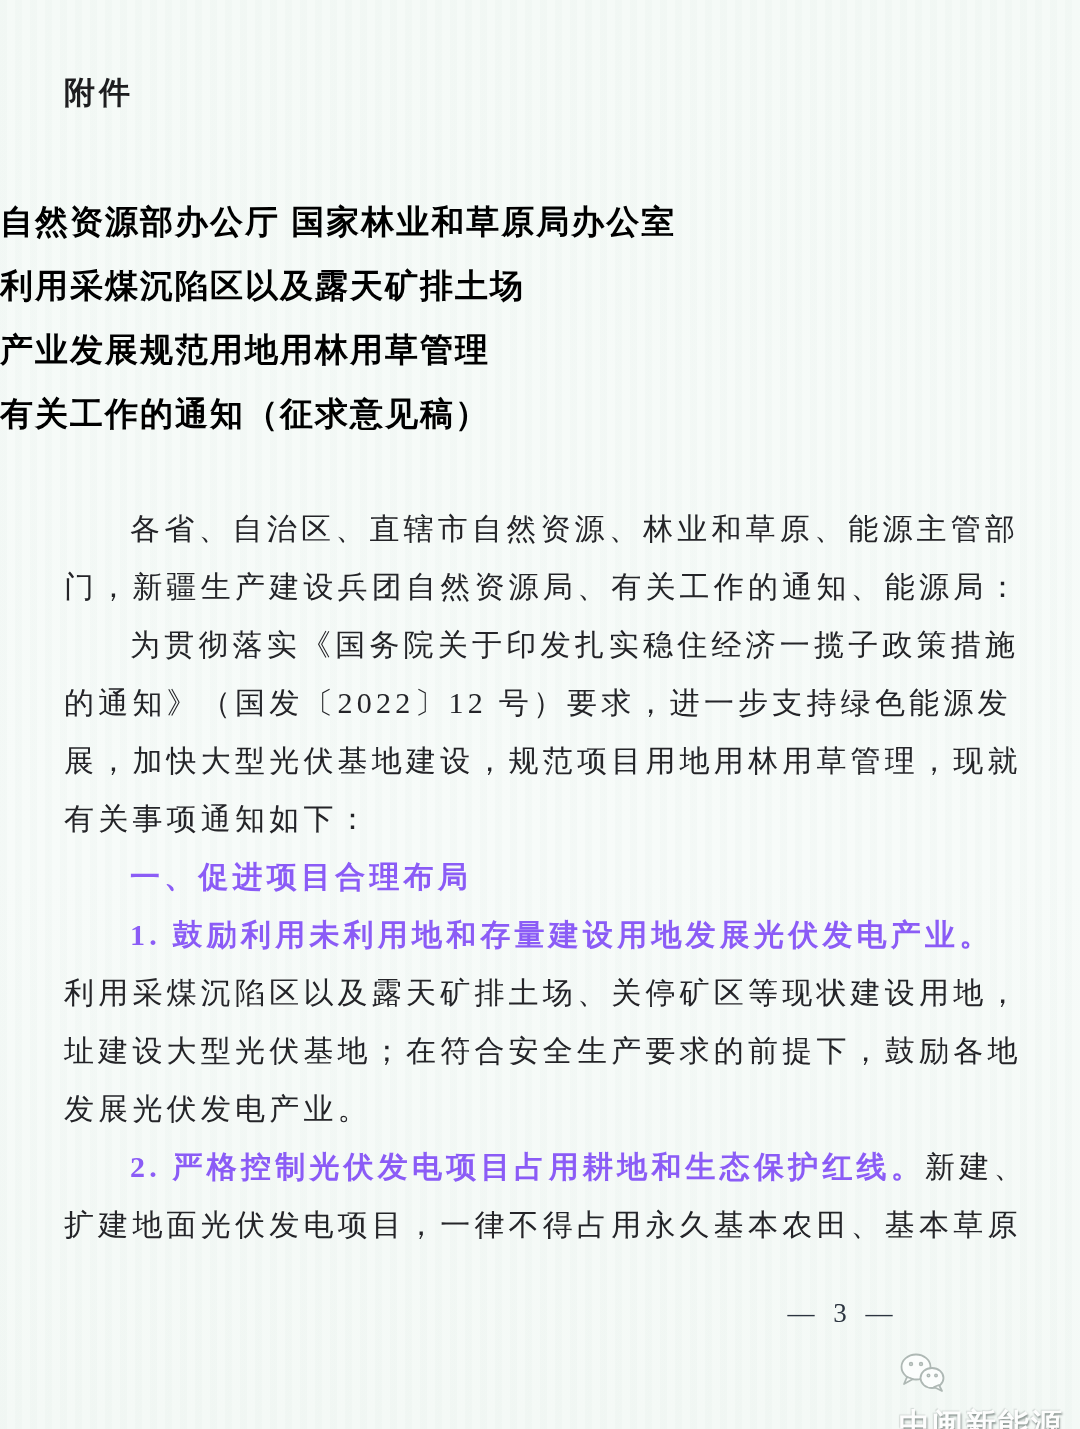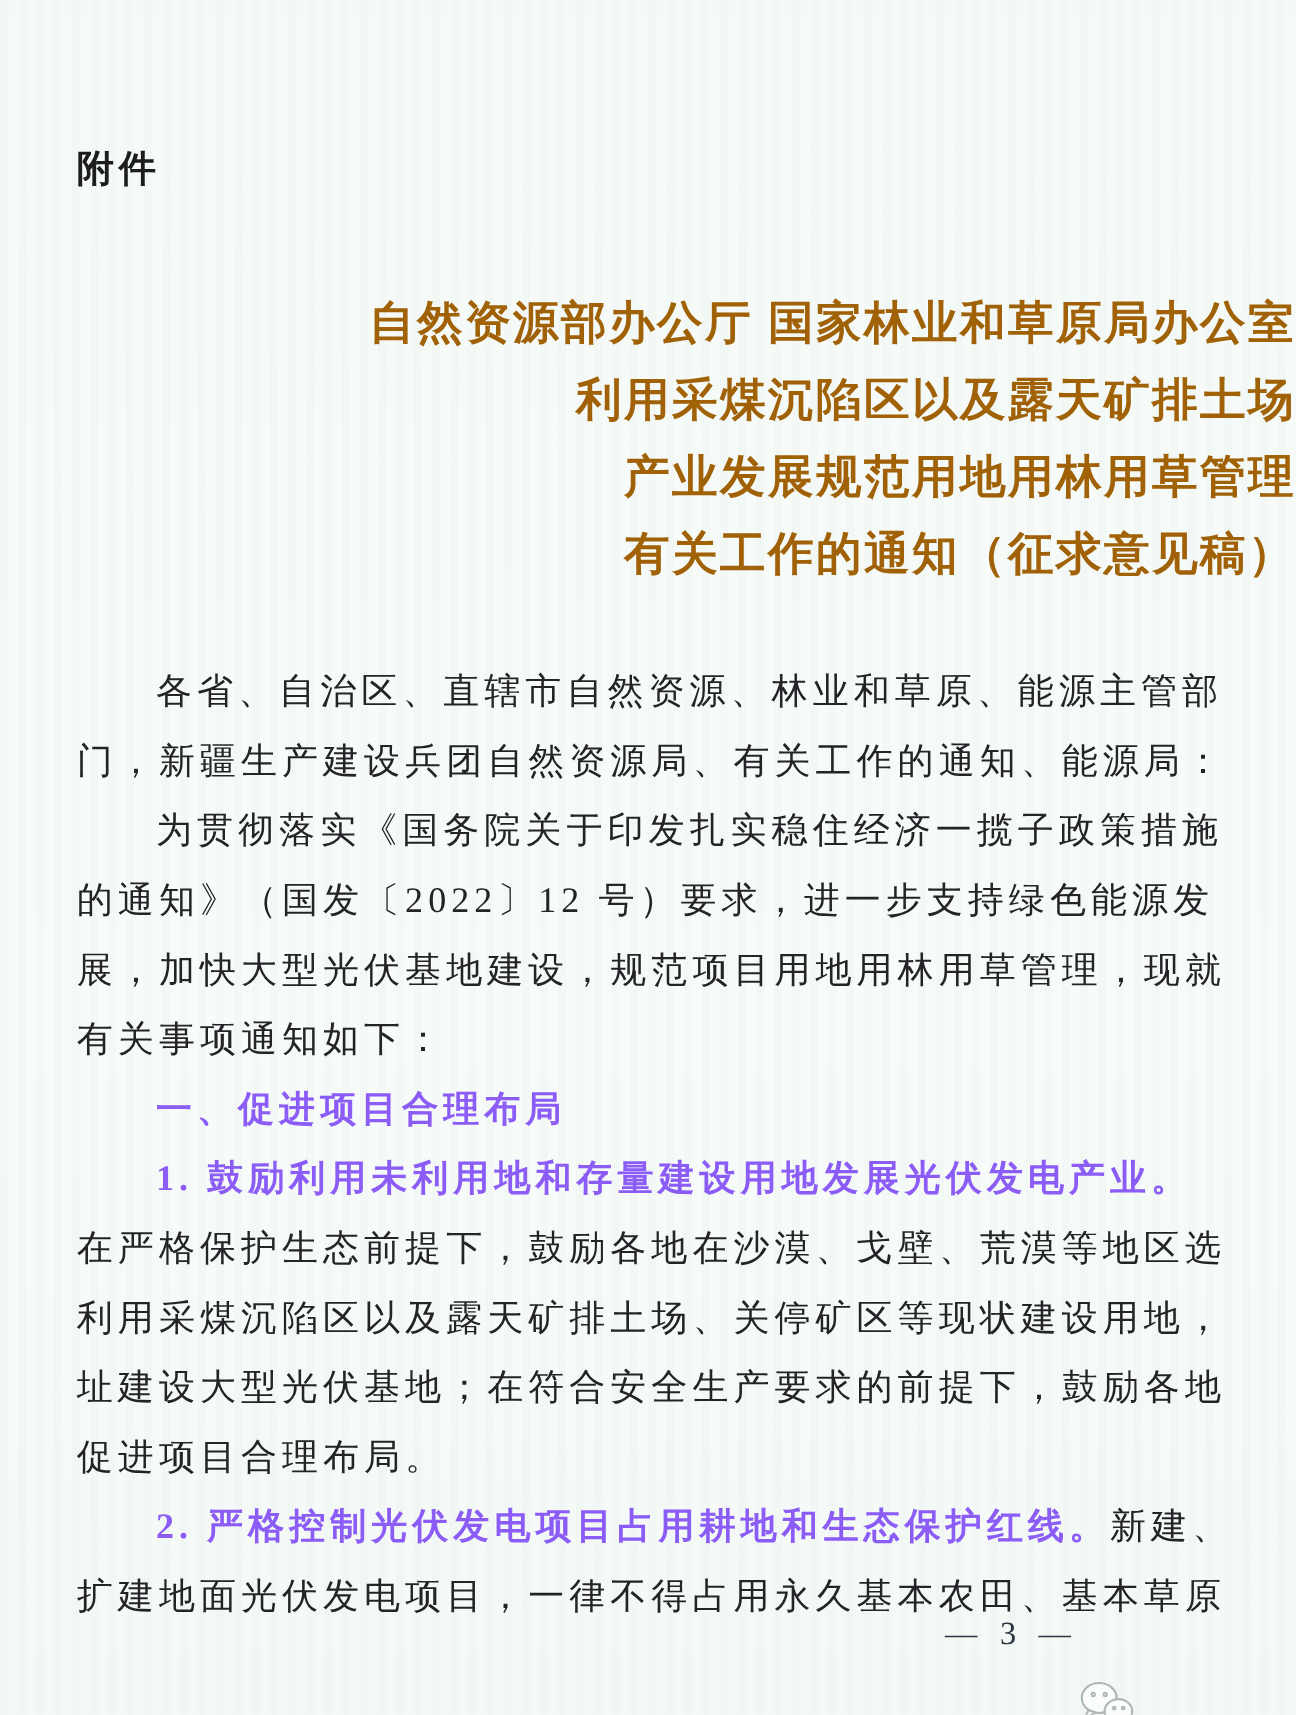--- a/index.html
+++ b/index.html
@@ -11,43 +11,43 @@
     color: #1d1d1f;
     background-color: #f6faf8;
     background-image:
       repeating-linear-gradient(90deg,
         rgba(90, 140, 120, 0.025) 0px, rgba(90, 140, 120, 0.025) 7px,
         rgba(255, 255, 255, 0.0) 7px, rgba(255, 255, 255, 0.0) 15px),
       linear-gradient(180deg, #f5faf7 0%, #f7fbf9 60%, #f4f9f6 100%);
     font-family: "Liberation Serif", "DejaVu Serif", serif;
   }
 
-  .scan-page { position: absolute; inset: 0; margin-top: 48px; }
+  .scan-page { position: absolute; inset: 0; }
 
   .attachment-label {
     position: absolute;
     left: 64px;
     top: 72px;
     font-size: 31px;
     font-weight: 700;
     letter-spacing: 4px;
     font-family: "Liberation Sans", "DejaVu Sans", sans-serif;
   }
 
   .doc-title {
     position: absolute;
     left: 0;
     right: 0;
     top: 190px;
-    text-align: right;
-    font-size: 38px;
+    text-align: left;
+    font-size: 33px;
     line-height: 64px;
     font-weight: 800;
     letter-spacing: 2px;
-    color: #a16207;
+    color: #000000;
     font-family: "Liberation Sans", "DejaVu Sans", sans-serif;
   }
 
   .body-lines {
     position: absolute;
     left: 64px;
     top: 500px;
     width: 940px;
     font-size: 30px;
   }
@@ -108,24 +108,23 @@
 
   <div class="body-lines">
       <div class="line indent"><span class="seg">各省、自治区、直辖市自然资源、林业和草原、能源主管部</span></div>
       <div class="line"><span class="seg">门，新疆生产建设兵团自然资源局、有关工作的通知、能源局：</span></div>
       <div class="line indent"><span class="seg">为贯彻落实《国务院关于印发扎实稳住经济一揽子政策措施</span></div>
       <div class="line"><span class="seg">的通知》（国发〔2022〕12 号）要求，进一步支持绿色能源发</span></div>
       <div class="line"><span class="seg">展，加快大型光伏基地建设，规范项目用地用林用草管理，现就</span></div>
       <div class="line"><span class="seg">有关事项通知如下：</span></div>
       <div class="line indent"><span class="seg bold">一、促进项目合理布局</span></div>
       <div class="line indent"><span class="seg bold">1. 鼓励利用未利用地和存量建设用地发展光伏发电产业。</span></div>
-      <div class="line"><span class="seg">在严格保护生态前提下，鼓励各地在沙漠、戈壁、荒漠等地区选</span></div>
       <div class="line"><span class="seg">利用采煤沉陷区以及露天矿排土场、关停矿区等现状建设用地，</span></div>
       <div class="line"><span class="seg">址建设大型光伏基地；在符合安全生产要求的前提下，鼓励各地</span></div>
-      <div class="line"><span class="seg">促进项目合理布局。</span></div>
+      <div class="line"><span class="seg">发展光伏发电产业。</span></div>
       <div class="line indent"><span class="seg bold">2. 严格控制光伏发电项目占用耕地和生态保护红线。</span><span class="seg">新建、</span></div>
       <div class="line"><span class="seg">扩建地面光伏发电项目，一律不得占用永久基本农田、基本草原</span></div>
     </div>
 
   <div class="page-number">— 3 —</div>
 
   <div class="footer-watermark">
     <span>
       <svg class="wm-icon" viewBox="0 0 48 42" aria-hidden="true">
         <g fill="#fbfdfc" stroke="#aeb8b4" stroke-width="1.8">

